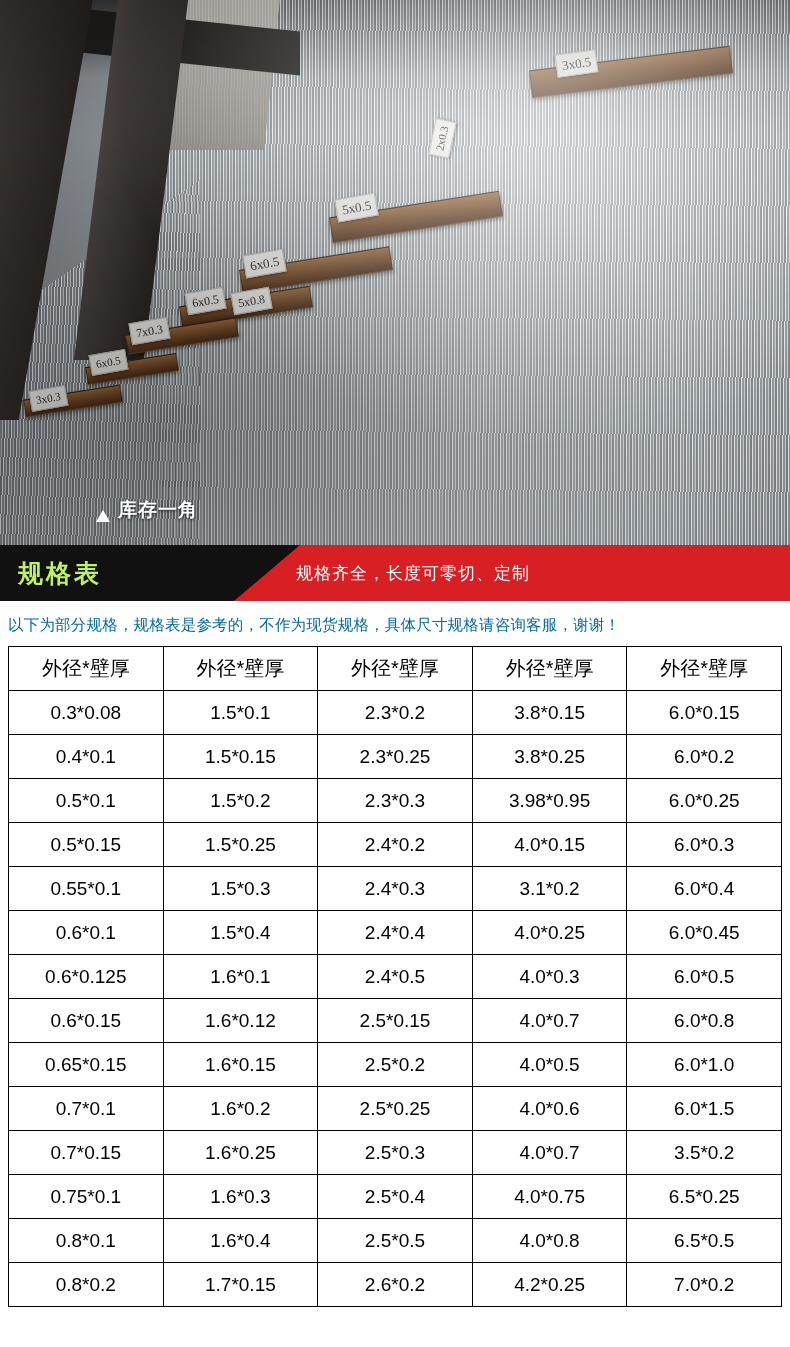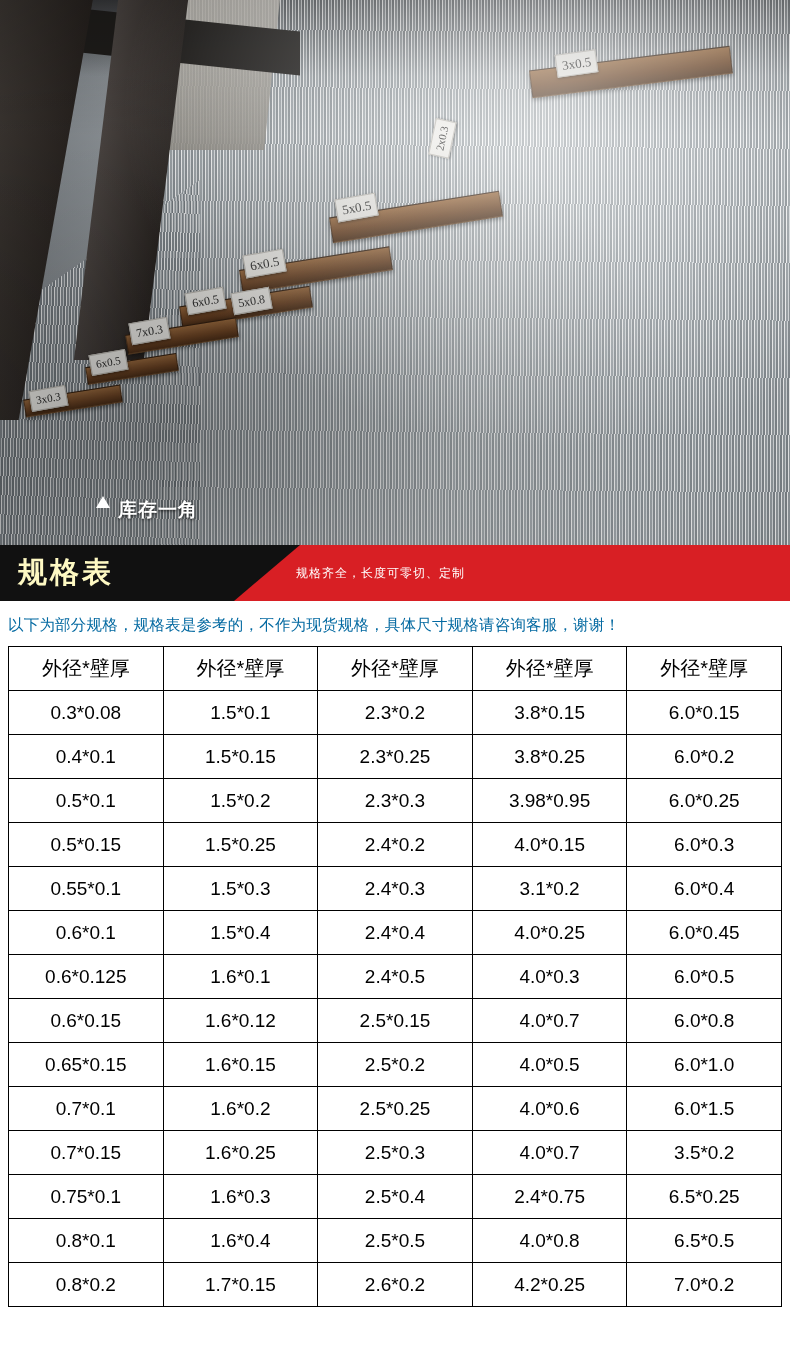--- a/index.html
+++ b/index.html
@@ -125,21 +125,21 @@
   .caption {
     position: absolute;
     left: 96px;
     bottom: 22px;
     color: #ffffff;
     font-size: 19px;
     font-weight: bold;
     letter-spacing: 1px;
     text-shadow: 0 1px 3px rgba(0,0,0,.8);
     display: flex;
-    align-items: flex-start;
+    align-items: flex-end;
     gap: 8px;
   }
   .caption .tri {
     display: inline-block;
     width: 0; height: 0;
     border-left: 7px solid transparent;
     border-right: 7px solid transparent;
     border-bottom: 12px solid #ffffff;
     transform: translateY(-1px);
   }
@@ -164,32 +164,32 @@
     width: 46px;
     background: #111111;
     clip-path: polygon(22% 0, 100% 0, 78% 100%, 0 100%);
     opacity: 0;
   }
   .banner .title {
     position: absolute;
     left: 18px;
     top: 50%;
     transform: translateY(-50%);
-    color: #fef9c3;
-    font-size: 29px;
+    color: #bef264;
+    font-size: 25px;
     font-weight: bold;
     letter-spacing: 3px;
   }
   .banner .sub {
     position: absolute;
     left: 296px;
     top: 50%;
     transform: translateY(-50%);
     color: #ffffff;
-    font-size: 12px;
+    font-size: 17px;
     letter-spacing: 1px;
   }
 
   
   .note {
     font-size: 15.5px;
     padding: 14px 8px 10px 8px;
     color: #0369a1;
     letter-spacing: .2px;
   }
@@ -348,21 +348,21 @@
           <td>0.7*0.15</td>
           <td>1.6*0.25</td>
           <td>2.5*0.3</td>
           <td>4.0*0.7</td>
           <td>3.5*0.2</td>
         </tr>
         <tr>
           <td>0.75*0.1</td>
           <td>1.6*0.3</td>
           <td>2.5*0.4</td>
-          <td>2.4*0.75</td>
+          <td>4.0*0.75</td>
           <td>6.5*0.25</td>
         </tr>
         <tr>
           <td>0.8*0.1</td>
           <td>1.6*0.4</td>
           <td>2.5*0.5</td>
           <td>4.0*0.8</td>
           <td>6.5*0.5</td>
         </tr>
         <tr>

